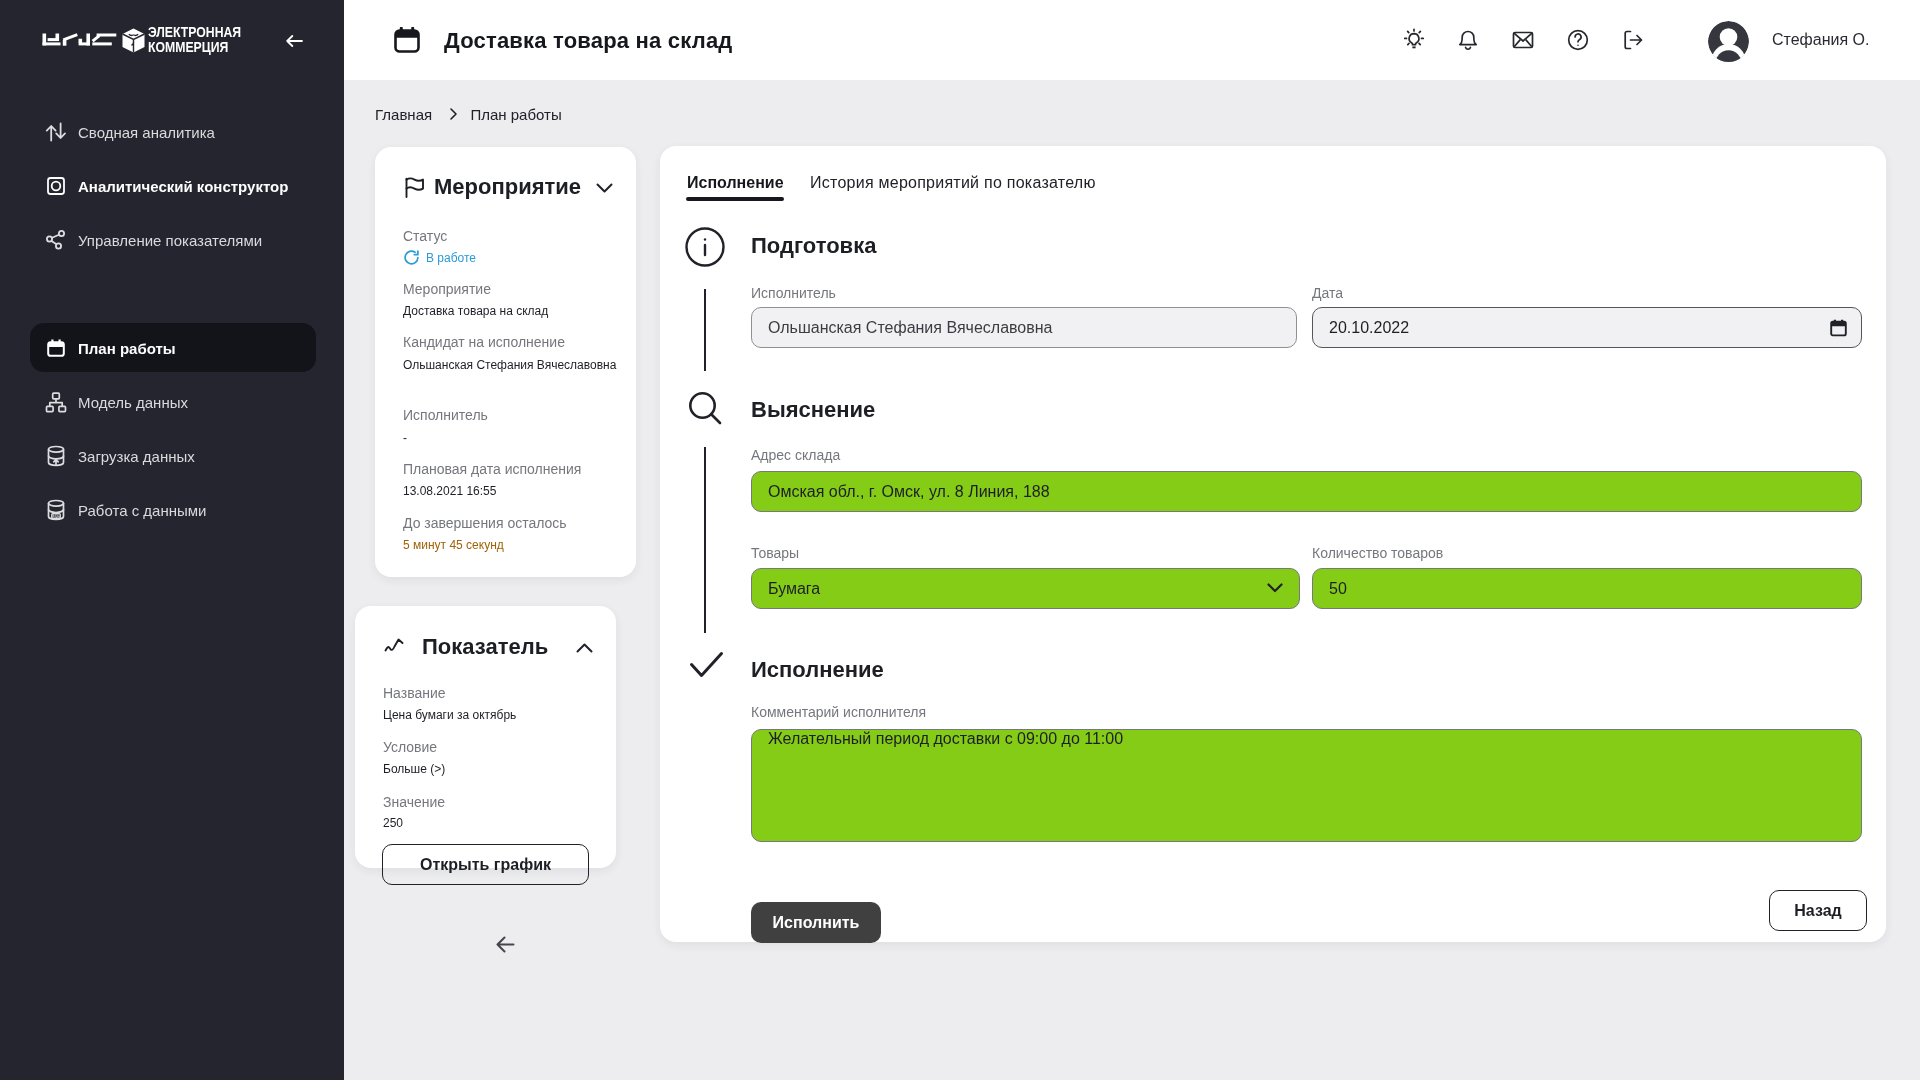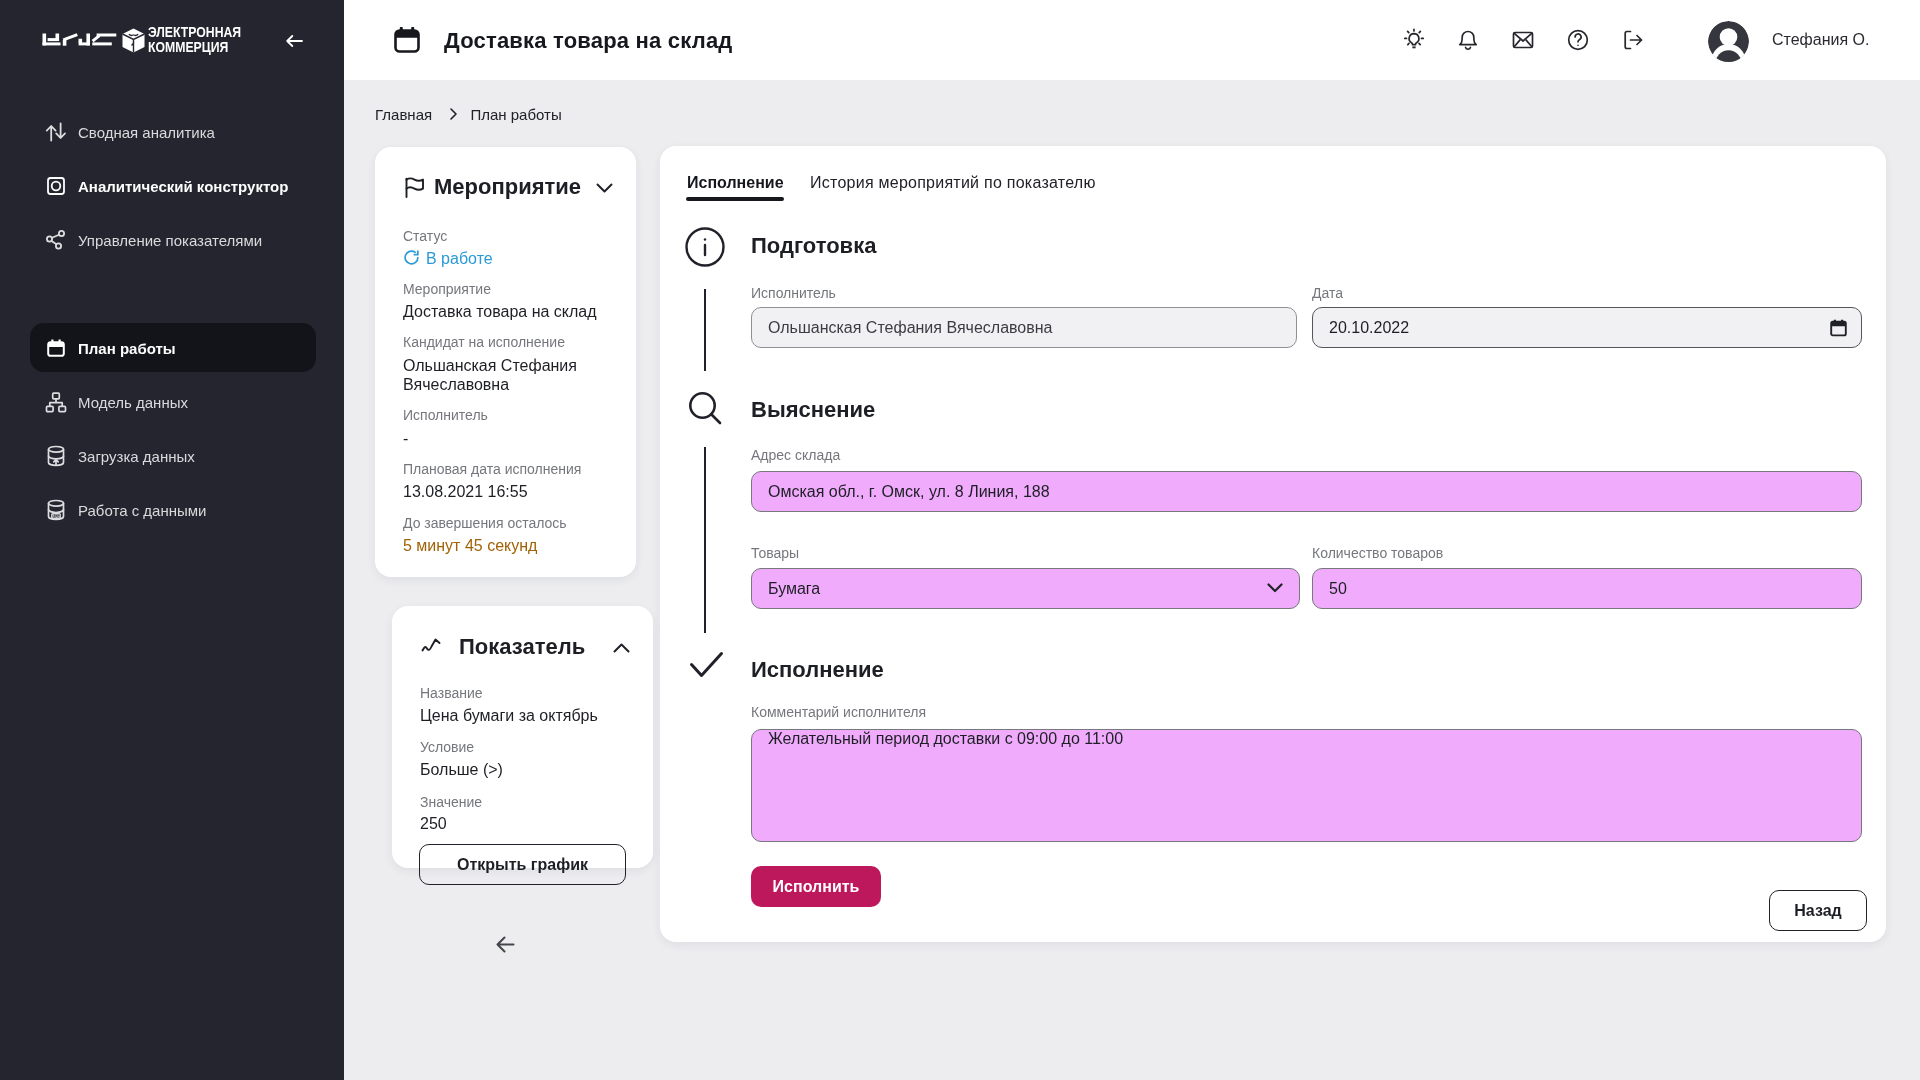--- a/index.html
+++ b/index.html
@@ -28,31 +28,31 @@
   .hicon { position:absolute; top:28px; width:24px; height:24px; }
   #uname { position:absolute; left:1428px; top:31px; font-size:16px; color:#2a2b31; }
 
   
   #crumbs { position:absolute; left:375px; top:106px; font-size:15px; color:#212229; }
   #crumbs span { vertical-align:top; }
 
   
   .card { position:absolute; background:#fff; border-radius:16px; box-shadow:0 3px 10px rgba(35,36,46,.07); }
   #card1 { left:375px; top:147px; width:261px; height:430px; }
-  #card2 { left:392px; top:606px; width:261px; height:262px; }
+  #card2 { left:355px; top:606px; width:261px; height:262px; }
   #main  { left:660px; top:146px; width:1226px; height:796px; }
 
   .clabel { position:absolute; left:28px; font-size:14px; color:#75777d; white-space:nowrap; }
-  .cvalue { position:absolute; left:28px; font-size:16px; color:#1e1f25; white-space:nowrap; line-height:19px; }
+  .cvalue { position:absolute; left:28px; font-size:12px; color:#1e1f25; white-space:nowrap; line-height:19px; }
   .chead { position:absolute; font-weight:bold; font-size:22px; color:#1e1f25; white-space:nowrap; }
 
   
   .flabel { position:absolute; font-size:14px; color:#75777d; white-space:nowrap; }
   .sect-title { position:absolute; font-size:22px; font-weight:bold; color:#1e1f25; }
-  .inp { position:absolute; height:41px; border:1.2px solid #77787d; border-radius:10px; background:#f0abfc; font-size:16px; color:#1e1f25; padding:0 16px; display:flex; align-items:center; }
+  .inp { position:absolute; height:41px; border:1.2px solid #77787d; border-radius:10px; background:#84cc16; font-size:16px; color:#1e1f25; padding:0 16px; display:flex; align-items:center; }
   .inp.gray { background:#f1f1f3; border-color:#8f9094; color:#3c3d43; }
   .vline { position:absolute; width:2px; background:#212229; left:704px; }
   .btn { position:absolute; height:41px; border-radius:10px; font-size:16px; font-weight:bold; display:flex; align-items:center; justify-content:center; }
 </style>
 </head>
 <body>
 
 <div id="sidebar">
 
   <svg class="abs" style="left:41px;top:33px" width="77" height="13" viewBox="0 0 77 13" fill="none" stroke="#fff">
@@ -304,15 +304,15 @@
   <div class="inp" style="left:652px;top:422px;width:550px;">50</div>
 
   <svg class="abs" style="left:29px;top:505px" width="35" height="28" viewBox="0 0 35 28" fill="none" stroke="#212229" stroke-width="3" stroke-linecap="round" stroke-linejoin="round">
     <path d="M2.5 13.5 L12.5 24.5 L32.5 2.5"></path>
   </svg>
   <div class="sect-title" style="left:91px;top:511px">Исполнение</div>
 
   <div class="flabel" style="left:91px;top:558px">Комментарий исполнителя</div>
   <div class="inp" style="left:91px;top:583px;width:1111px;height:113px;align-items:flex-start;">Желательный период доставки с 09:00 до 11:00</div>
 
-  <div class="btn" style="left:91px;top:720px;width:130px;background:#be185d;color:#fff;">Исполнить</div>
+  <div class="btn" style="left:91px;top:756px;width:130px;background:#404040;color:#fff;">Исполнить</div>
   <div class="btn" style="left:1109px;top:744px;width:98px;border:1.6px solid #212229;color:#1e1f25;">Назад</div>
 </div>
 
 </body></html>

